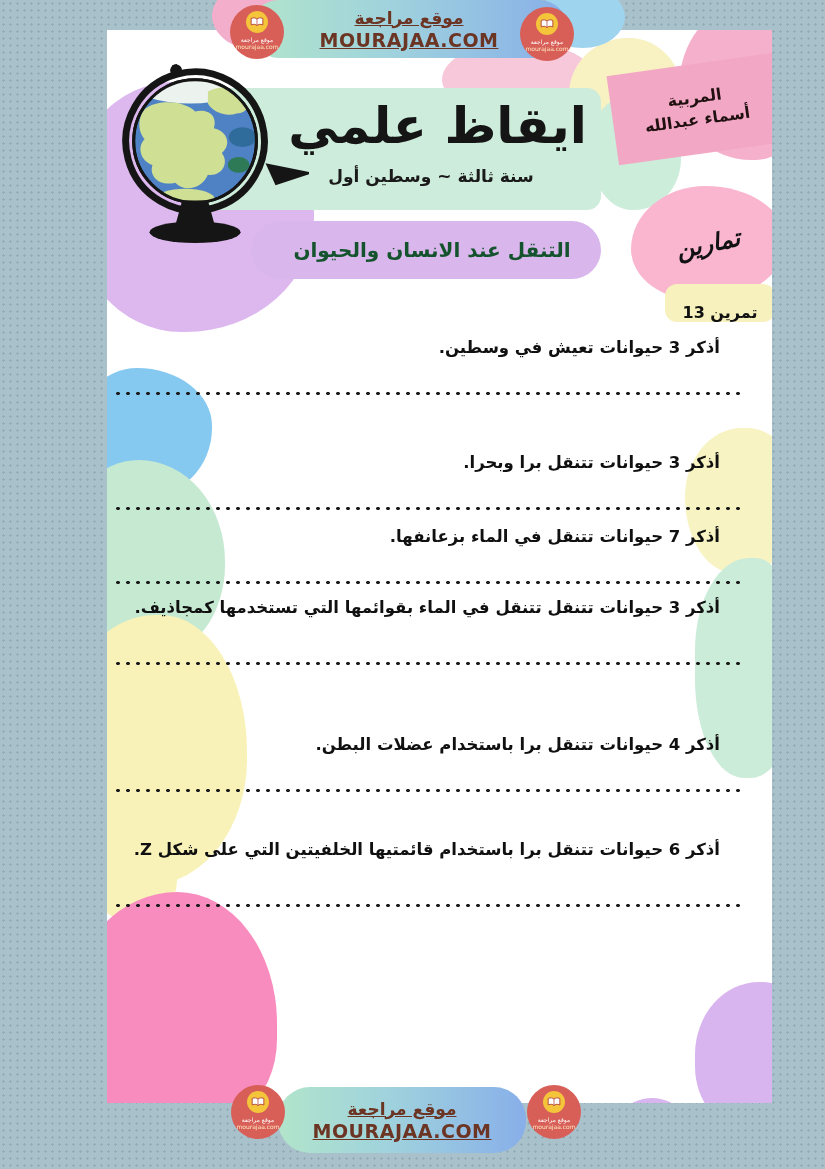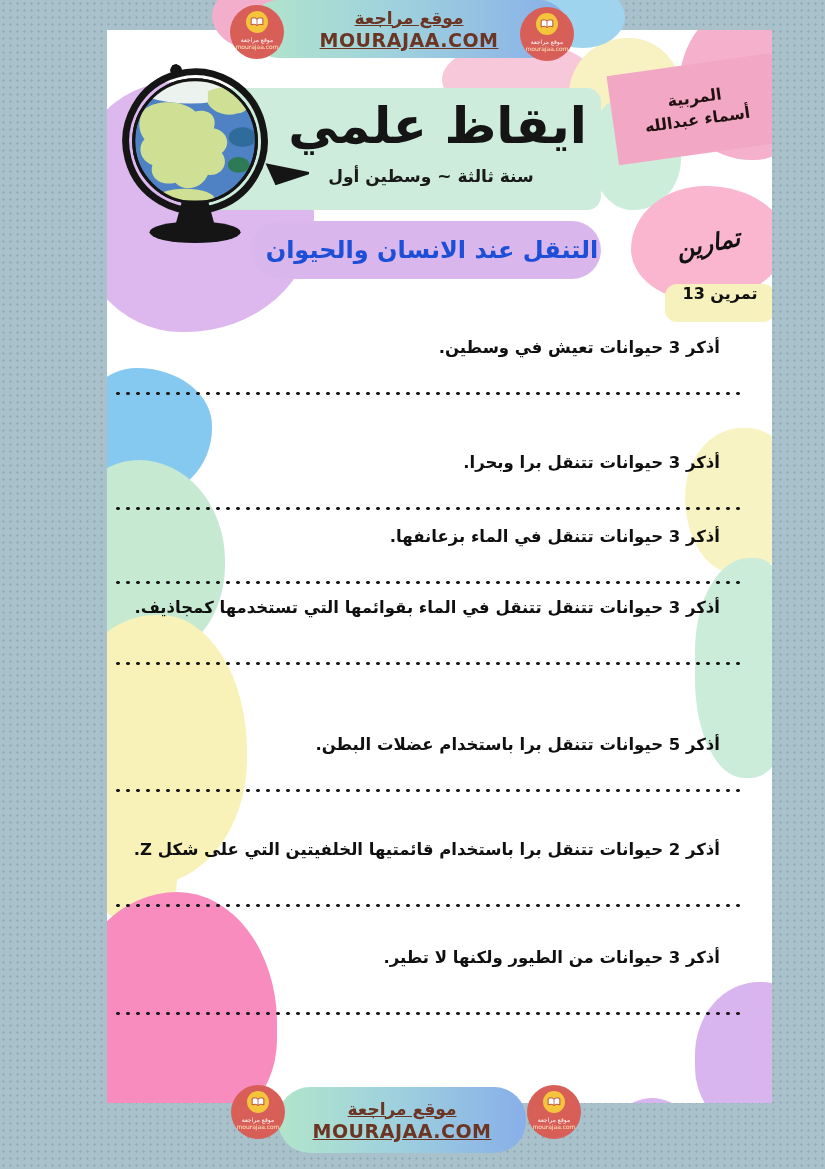--- a/index.html
+++ b/index.html
@@ -92,25 +92,25 @@
   
   .tamarin{position:absolute;left:524px;top:156px;width:155px;height:115px;
     background:#f9b6ce;border-radius:48% 52% 55% 45%/55% 48% 52% 45%;z-index:4;
     display:flex;align-items:center;justify-content:center;}
   .tamarin span{font-size:24px;font-weight:bold;font-style:italic;color:#111;
     direction:rtl;transform:rotate(-12deg);}
   
   .banner{position:absolute;left:144px;top:191px;width:350px;height:58px;
     background:#d9b7ec;border-radius:30px;z-index:6;
     display:flex;align-items:center;justify-content:center;}
-  .banner span{font-size:24px;font-weight:bold;color:#1d4ed8;direction:rtl;margin-left:12px;}
+  .banner span{font-size:20px;font-weight:bold;color:#14532d;direction:rtl;margin-left:12px;}
   
   .exo-num{position:absolute;left:558px;top:254px;width:110px;height:38px;
     background:#f7f1bd;border-radius:12px;z-index:4;
-    display:flex;align-items:flex-start;justify-content:center;}
+    display:flex;align-items:flex-end;justify-content:center;}
   .exo-num span{font-size:16px;font-weight:bold;color:#111;direction:rtl;}
   
   .q{position:absolute;left:0;right:0;z-index:3;}
   .q-text{direction:rtl;text-align:right;margin:0 52px 0 16px;
     font-size:16.5px;font-weight:bold;color:#101010;line-height:30px;}
   .dots{height:5px;margin:28px 28px 0 6px;
     background-image:radial-gradient(circle,#1b1b1b 1.7px,transparent 1.9px);
     background-size:10px 5px;background-repeat:repeat-x;background-position:left center;}
   .q.gap-lg .dots{margin-top:38px;}
   .q0{top:303px;} .q1{top:418px;} .q2{top:492px;} .q3{top:563px;}
@@ -184,37 +184,33 @@
 
   <div class="q q0">
     <p class="q-text">أذكر 3 حيوانات تعيش في وسطين.</p>
     <div class="dots"></div>
   </div>
   <div class="q q1">
     <p class="q-text">أذكر 3 حيوانات تتنقل برا وبحرا.</p>
     <div class="dots"></div>
   </div>
   <div class="q q2">
-    <p class="q-text">أذكر 3 حيوانات  تتنقل في الماء بزعانفها.</p>
+    <p class="q-text">أذكر 7 حيوانات  تتنقل في الماء بزعانفها.</p>
     <div class="dots"></div>
   </div>
   <div class="q q3 gap-lg">
     <p class="q-text">أذكر 3 حيوانات تتنقل تتنقل في الماء بقوائمها التي تستخدمها كمجاذيف.</p>
     <div class="dots"></div>
   </div>
   <div class="q q4">
-    <p class="q-text">أذكر 5 حيوانات تتنقل برا باستخدام عضلات البطن.</p>
+    <p class="q-text">أذكر 4 حيوانات تتنقل برا باستخدام عضلات البطن.</p>
     <div class="dots"></div>
   </div>
   <div class="q q5 gap-lg">
-    <p class="q-text">أذكر 2 حيوانات تتنقل برا باستخدام قائمتيها الخلفيتين التي على شكل Z.</p>
-    <div class="dots"></div>
-  </div>
-  <div class="q q6 gap-lg">
-    <p class="q-text">أذكر 3 حيوانات من الطيور ولكنها لا تطير.</p>
+    <p class="q-text">أذكر 6 حيوانات تتنقل برا باستخدام قائمتيها الخلفيتين التي على شكل Z.</p>
     <div class="dots"></div>
   </div>
 </div>
 
 <div class="b-pink-head"></div>
 <div class="b-cyan-head"></div>
 
 <div class="brand-pill header">
   <div class="brand-ar">موقع مراجعة</div>
   <div class="brand-en">MOURAJAA.COM</div>

